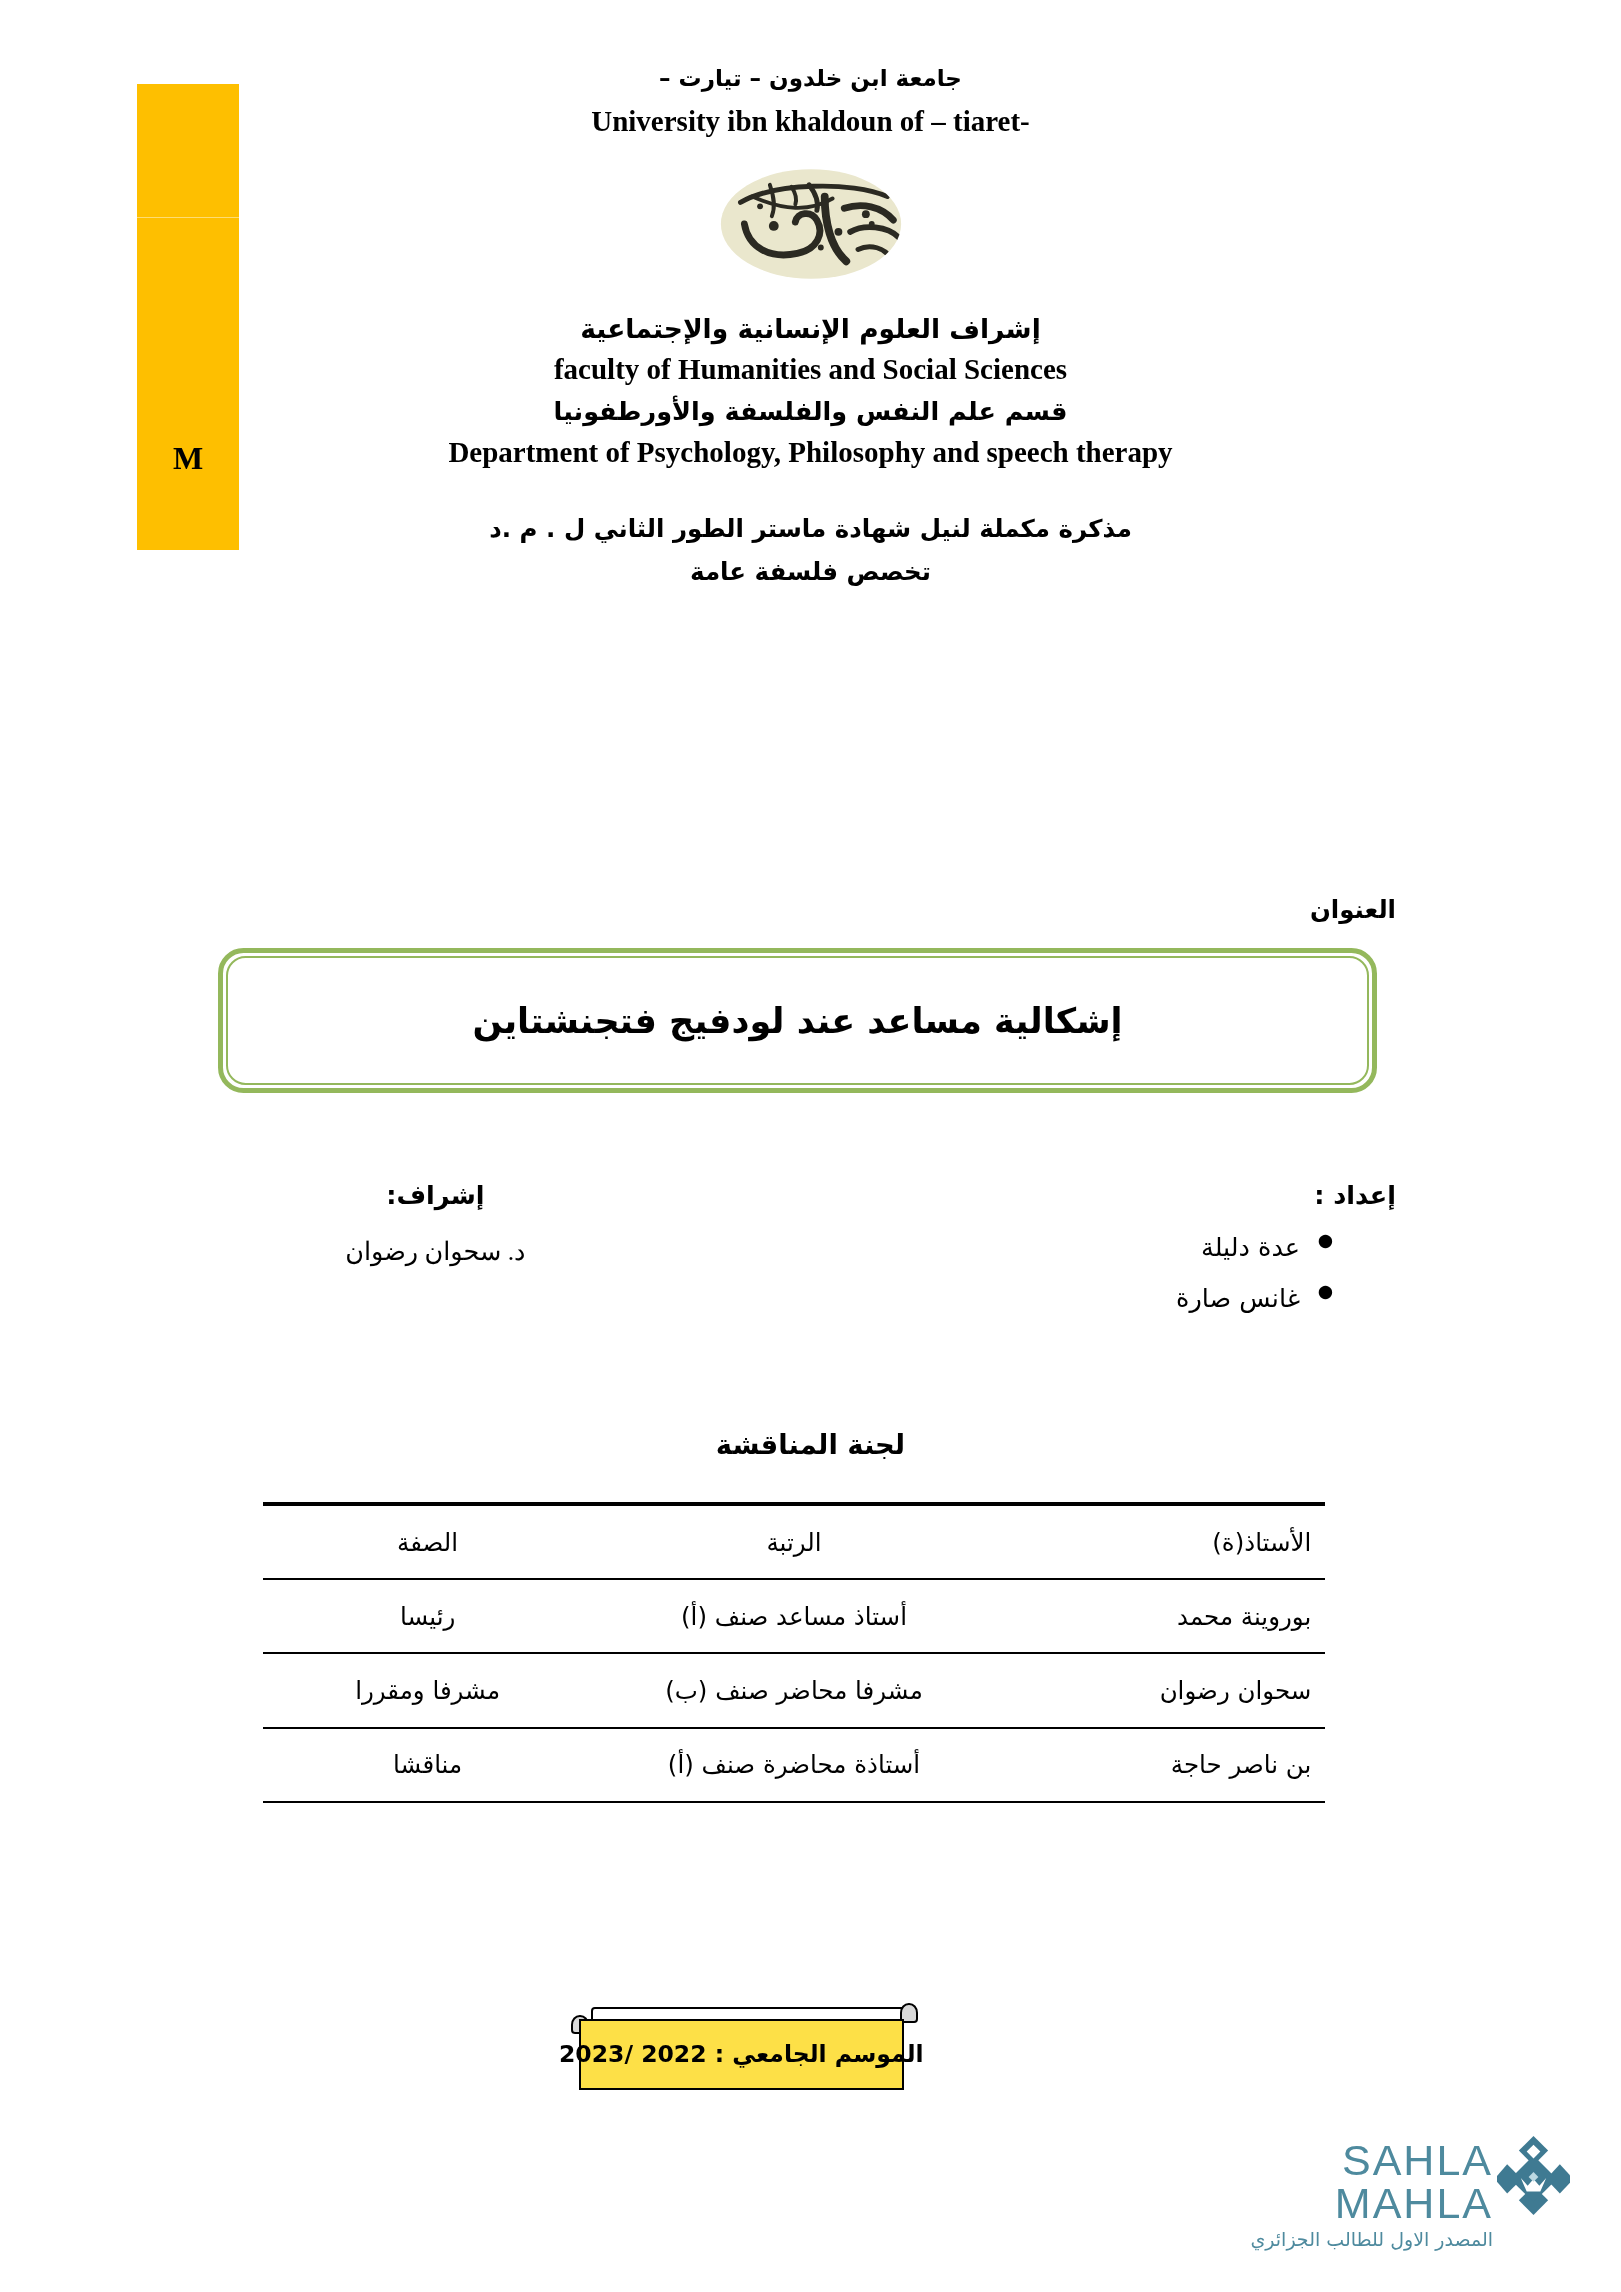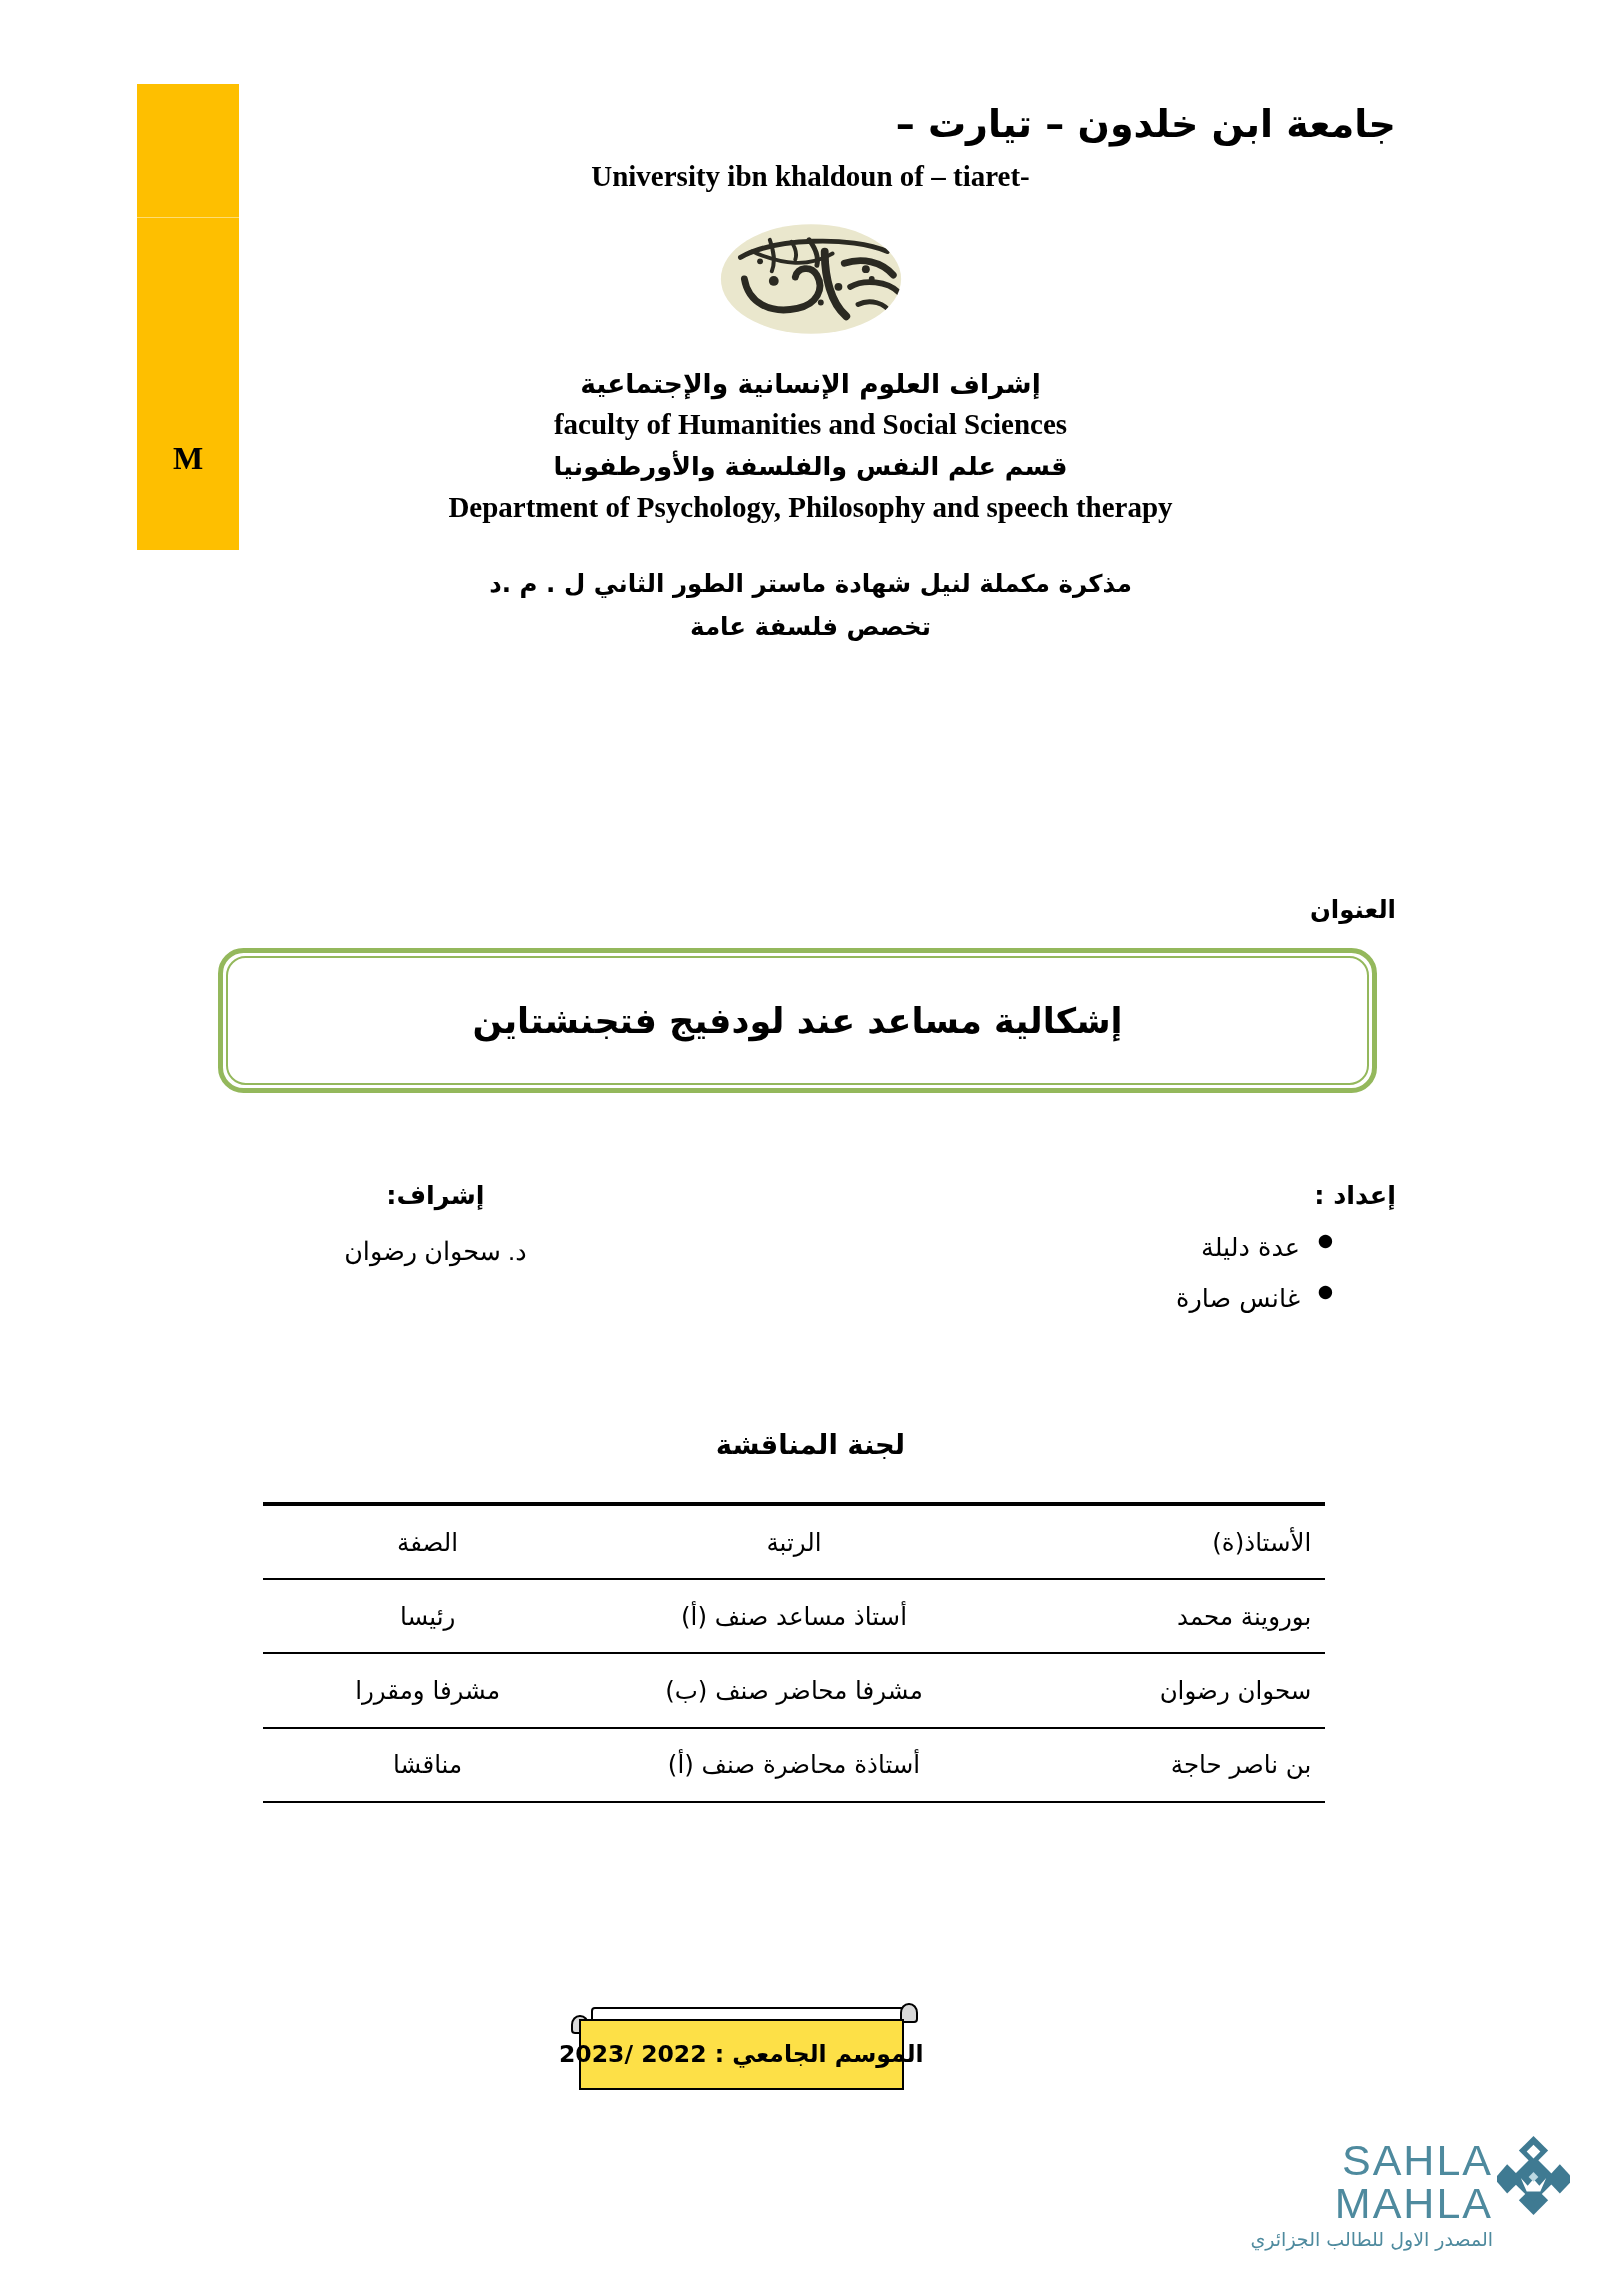--- a/index.html
+++ b/index.html
@@ -61,24 +61,23 @@
     right: 225px;
     top: 0;
     text-align: center;
   }
 
   .ar { direction: rtl; unicode-bidi: embed; }
 
   .uni-ar {
     font-family: "DejaVu Sans", sans-serif;
     font-weight: bold;
-    font-size: 38px;
+    font-size: 23px;
     letter-spacing: 0px;
-    margin-top: 102px;
-    text-align: right;
+    margin-top: 65px;
   }
   .uni-en {
     font-family: "Liberation Serif", "DejaVu Serif", serif;
     font-weight: bold;
     font-size: 29px;
     margin-top: 13.7px;
   }
 
   
   .seal-wrap {
@@ -216,21 +215,21 @@
     padding-right: 33px;
   }
   .author-list li::before {
     content: "\25CF";
     position: absolute;
     right: 0;
     top: -2px;
     font-size: 17.6px;
   }
   .supervisor-name {
-    font-family: Liberation Sans, sans-serif;
+    font-family: Liberation Serif, serif;
     font-size: 25.5px;
     margin-top: 25.5px;
     white-space: nowrap;
   }
 
   
   .committee-title {
     position: absolute;
     left: 0; right: 0;
     top: 1429px;

